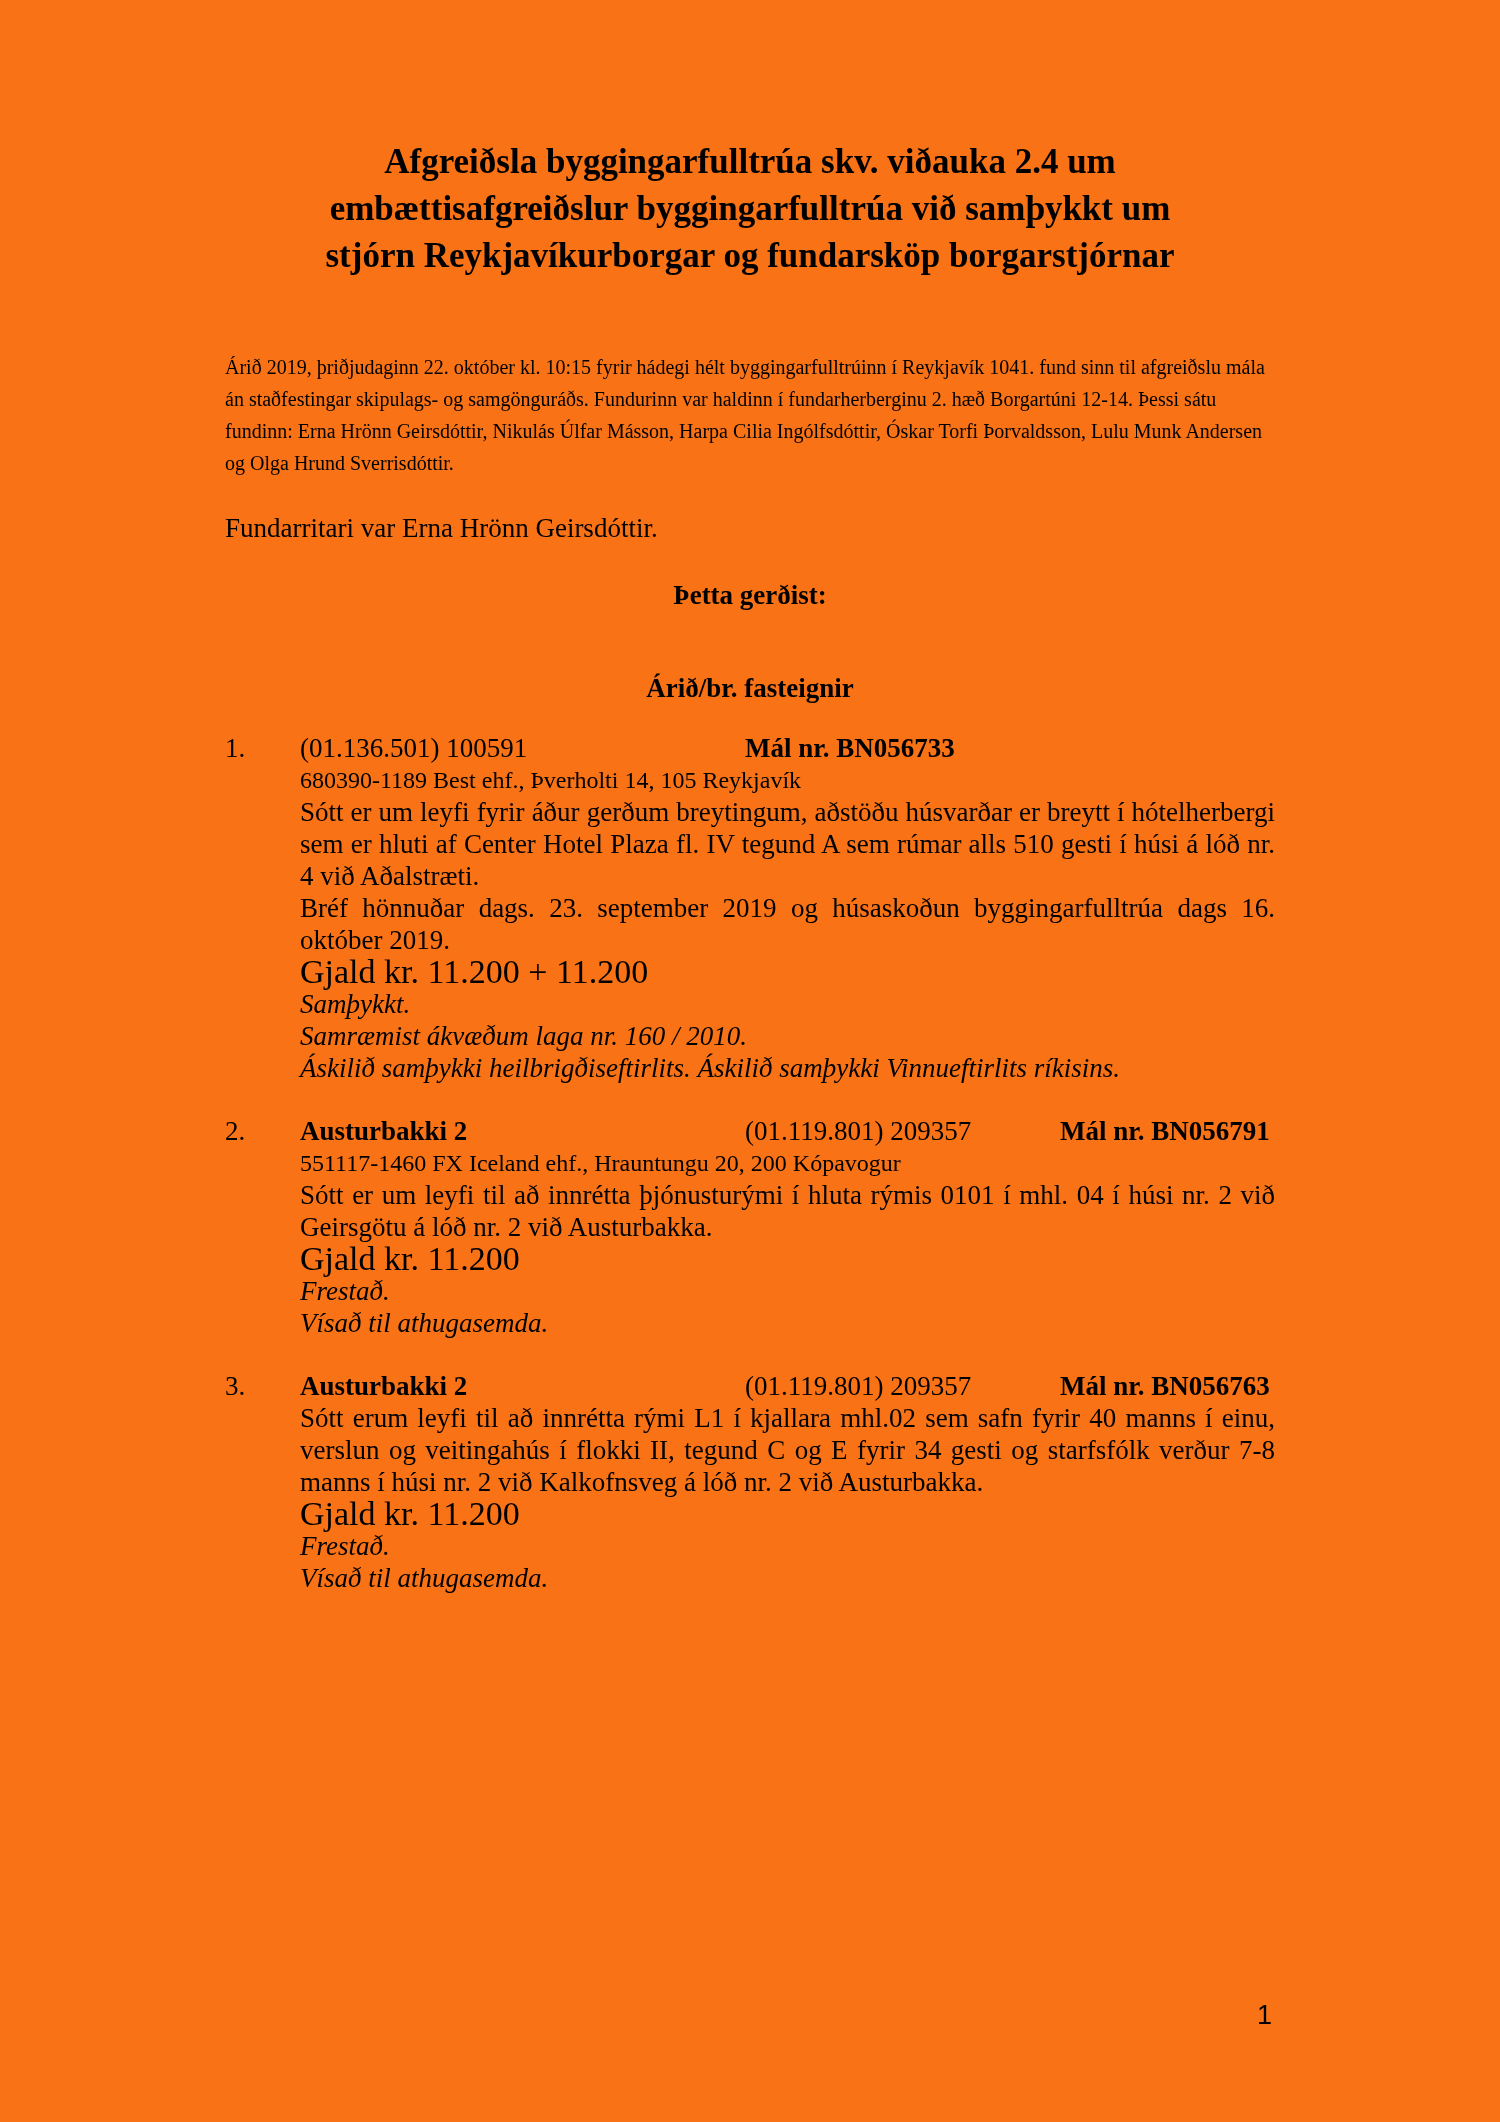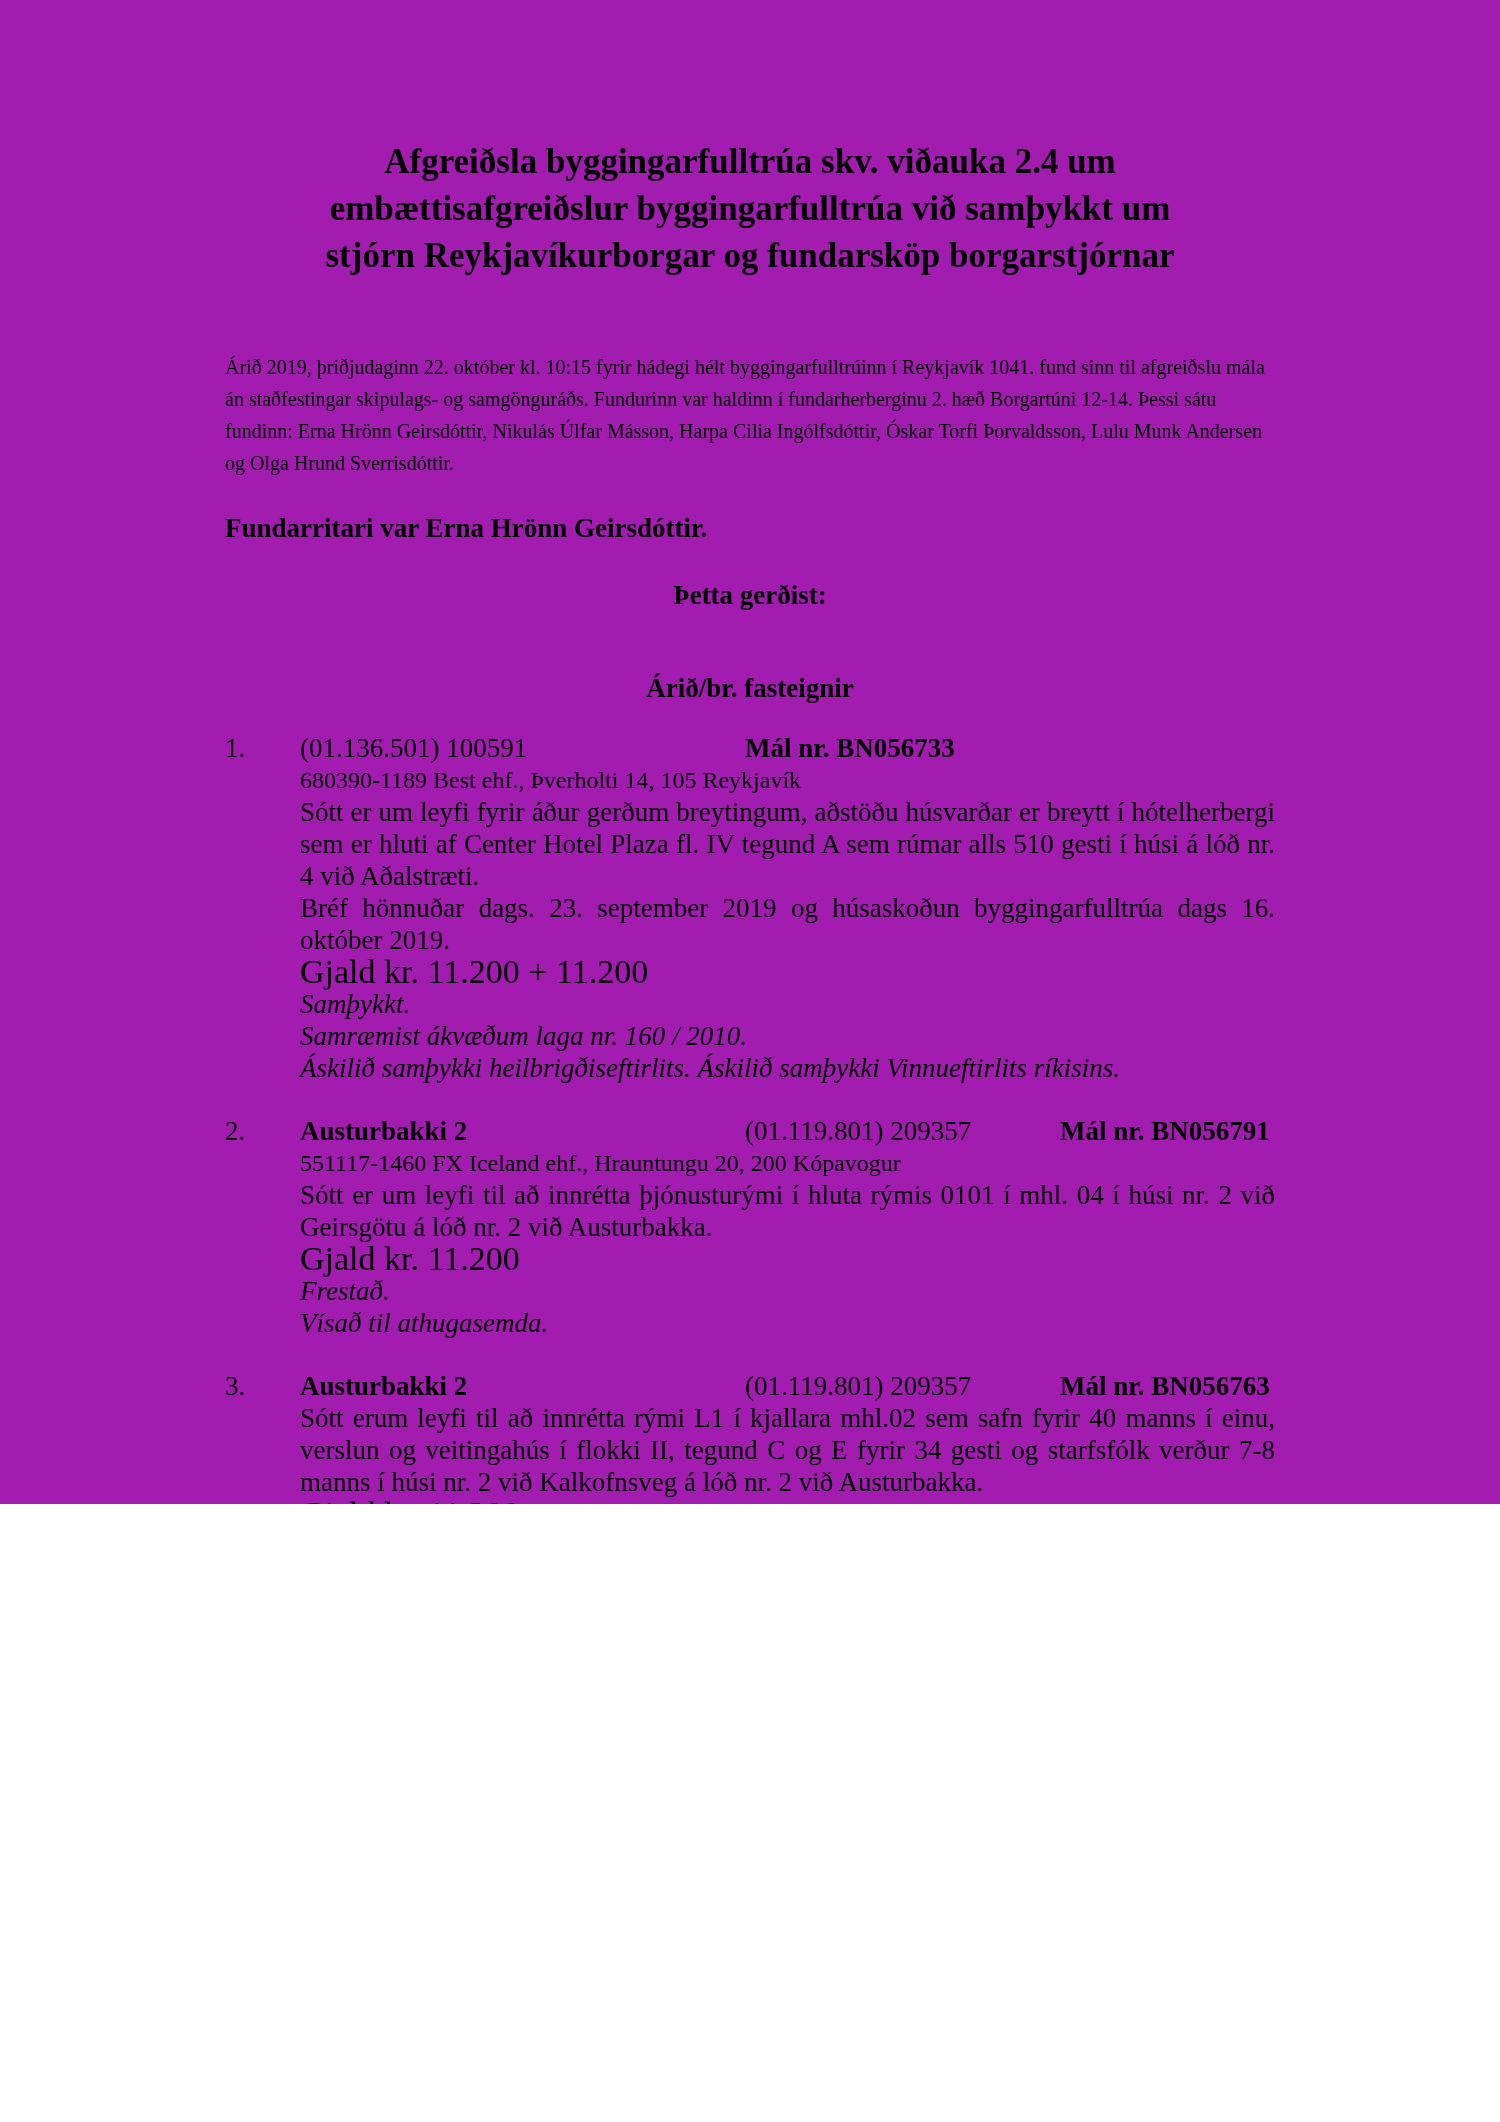--- a/index.html
+++ b/index.html
@@ -3,22 +3,22 @@
 <meta charset="utf-8">
 <style>
   html, body {
     margin: 0;
     padding: 0;
     background: #ffffff;
   }
   .page {
     position: relative;
     width: 1500px;
-    height: 1504px;
-    background: #a21caf;
+    height: 2122px;
+    background: #f97316;
     color: #000000;
     font-family: "Liberation Serif", "DejaVu Serif", serif;
     overflow: hidden;
   }
   .content {
     position: absolute;
     left: 225px;
     top: 138px;
     width: 1050px;
   }
@@ -33,21 +33,20 @@
   .intro {
     margin: 72px 0 0 0;
     font-size: 20px;
     line-height: 32px;
     text-align: left;
   }
   .secretary {
     margin: 33px 0 0 0;
     font-size: 27px;
     line-height: 32px;
-    font-weight: bold;
   }
   .center-heading {
     font-size: 27px;
     line-height: 32px;
     font-weight: bold;
     text-align: center;
   }
   .heading-happened { margin-top: 35px; }
   .heading-section  { margin-top: 61px; }
   .items { margin-top: 28px; }

